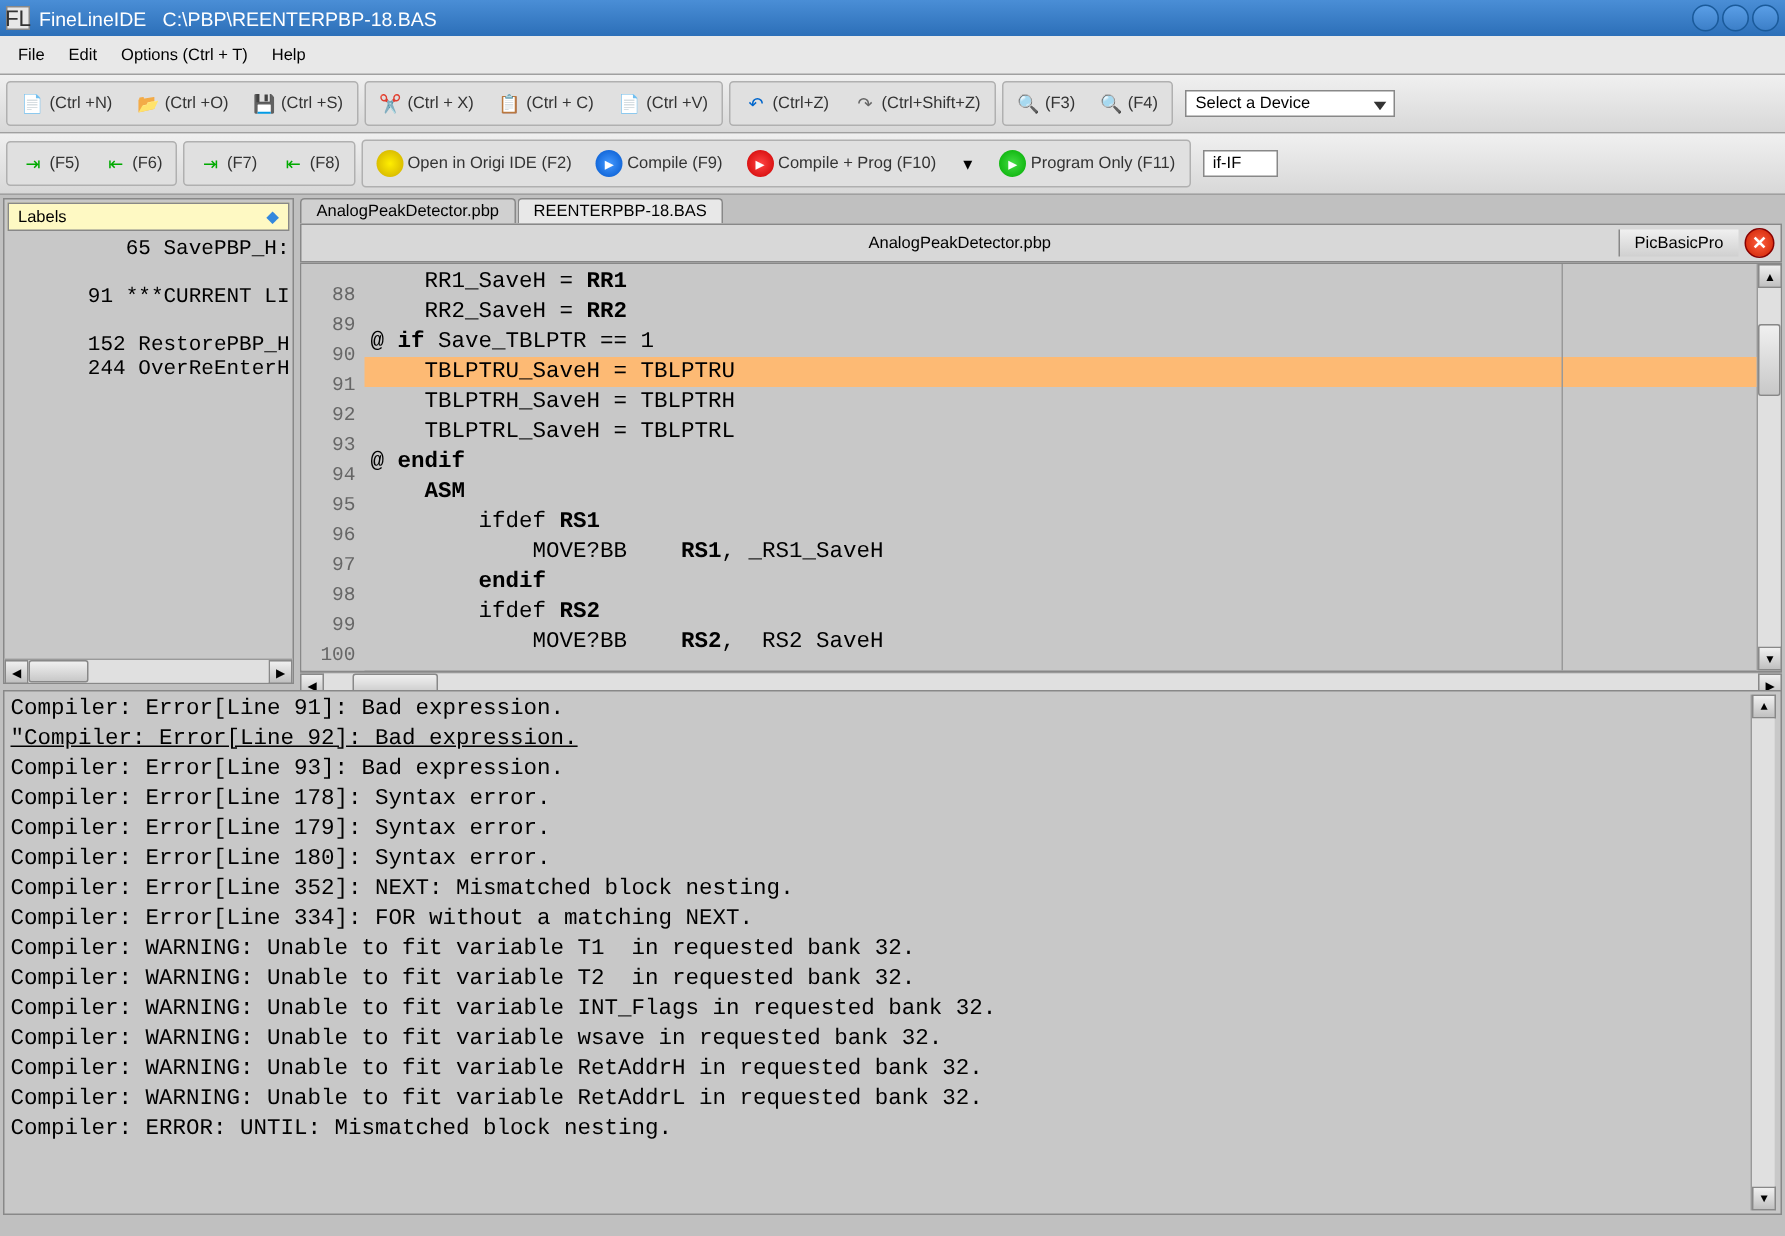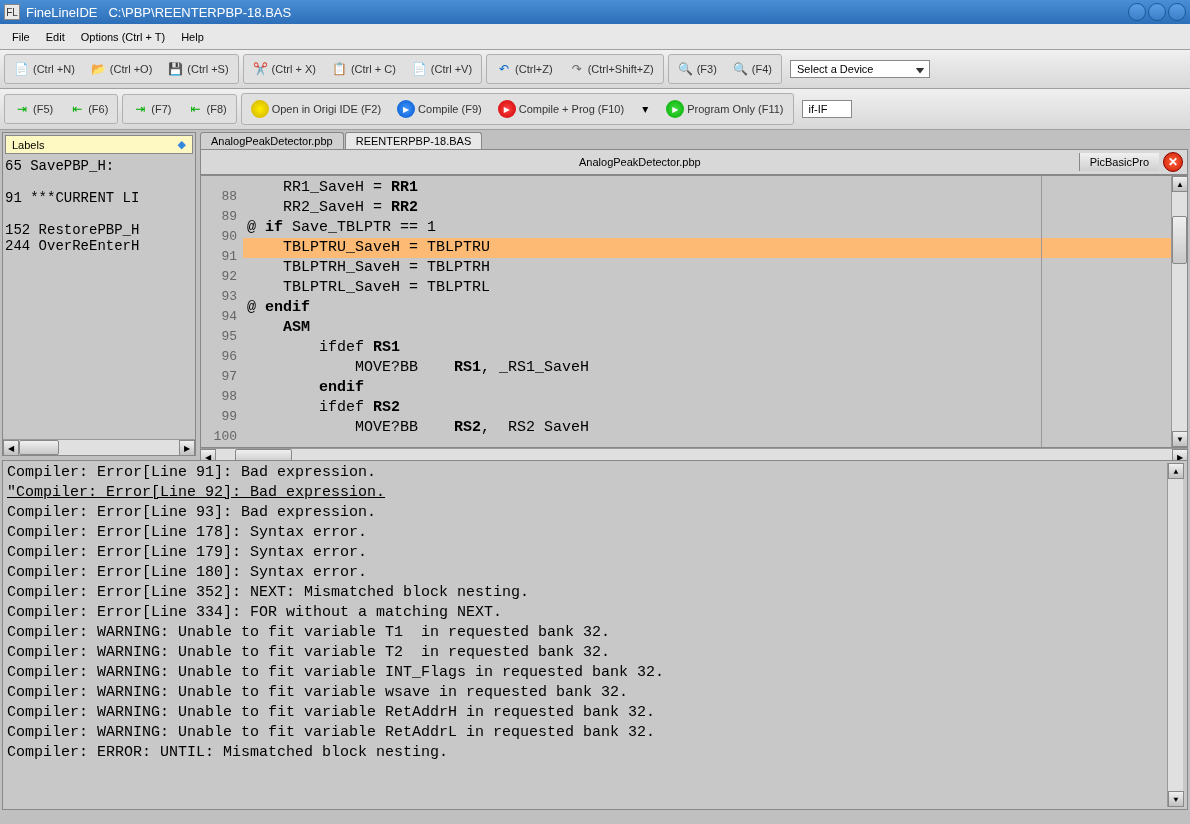--- a/index.html
+++ b/index.html
@@ -1,36 +1,36 @@
 <!DOCTYPE html>
 <html><head>
 <meta charset="utf-8">
 <style>
 * { box-sizing: border-box; margin: 0; padding: 0; }
 body { font-family: Tahoma, Arial, sans-serif; font-size: 11px; background: #c0c0c0; width: 1190px; height: 824px; overflow: hidden; }
 .titlebar { background: linear-gradient(to bottom, #4a8ed6, #2c6fb8); height: 24px; display: flex; align-items: center; padding: 0 4px; color: white; }
-.titlebar-icon { width: 16px; height: 16px; background: #e8e8e8; border: 1px solid #888; display: flex; align-items: center; justify-content: center; font-size: 10px; color: #333; margin-right: 6px; }
+.titlebar-icon { width: 16px; height: 16px; background: #e8e8e8; border: 1px solid #888; display: flex; align-items: center; justify-content: center; font-size: 15px; color: #333; margin-right: 6px; }
 .titlebar-text { font-size: 13px; }
 .titlebar-controls { margin-left: auto; display: flex; gap: 2px; }
 .titlebar-btn { width: 18px; height: 18px; border-radius: 50%; background: linear-gradient(to bottom, #5a9ee6, #3c7fc8); border: 1px solid #1a5a9a; display: flex; align-items: center; justify-content: center; cursor: pointer; }
 .menubar { background: #e8e8e8; height: 26px; display: flex; align-items: center; border-bottom: 1px solid #a0a0a0; padding: 0 4px; }
 .menu-item { padding: 2px 8px; cursor: pointer; }
 .toolbar { background: linear-gradient(to bottom, #f0f0f0, #d8d8d8); padding: 4px; border-bottom: 1px solid #a0a0a0; display: flex; align-items: center; gap: 4px; flex-wrap: wrap; }
 .toolbar-group { display: flex; align-items: center; background: #e0e0e0; border: 1px solid #b0b0b0; border-radius: 3px; padding: 2px; gap: 2px; }
 .tbtn { display: flex; align-items: center; gap: 3px; padding: 3px 6px; cursor: pointer; border: 1px solid transparent; border-radius: 2px; }
 .tbtn-label { font-size: 11px; color: #333; }
 .icon { width: 16px; height: 16px; display: flex; align-items: center; justify-content: center; font-size: 12px; }
 .device-select { background: white; border: 1px solid #888; padding: 2px 20px 2px 6px; margin-left: 4px; position: relative; min-width: 140px; }
 .device-arrow { position: absolute; right: 2px; top: 2px; width: 14px; height: 14px; background: #333; clip-path: polygon(20% 35%, 80% 35%, 50% 75%); }
 .if-box { background: white; border: 1px solid #888; padding: 2px 6px; margin-left: 4px; min-width: 50px; }
 .main-area { display: flex; height: 328px; }
 .left-panel { width: 194px; border: 1px solid #888; margin: 2px; display: flex; flex-direction: column; background: #c8c8c8; }
 .labels-header { background: #fef9c3; border: 1px solid #888; margin: 2px; padding: 2px 6px; display: flex; justify-content: space-between; align-items: center; }
 .labels-list { flex: 1; font-family: 'Courier New', monospace; font-size: 14px; padding: 2px; overflow: hidden; }
-.labels-list div { white-space: nowrap; }
+.labels-list div { white-space: nowrap; text-align: right; }
 .hscroll { height: 16px; background: #d8d8d8; border-top: 1px solid #999; display: flex; }
 .scroll-btn { width: 16px; height: 16px; background: linear-gradient(to bottom,#f0f0f0,#c0c0c0); border: 1px solid #888; display: flex; align-items: center; justify-content: center; font-size: 8px; cursor: pointer; }
 .scroll-track { flex: 1; background: #e0e0e0; position: relative; }
 .scroll-thumb { position: absolute; height: 100%; background: linear-gradient(to bottom,#f0f0f0,#c8c8c8); border: 1px solid #888; border-radius: 2px; }
 .right-panel { flex: 1; margin: 2px; display: flex; flex-direction: column; }
 .tabs { display: flex; height: 20px; }
 .tab { padding: 2px 10px; border: 1px solid #888; border-bottom: none; background: #d0d0d0; cursor: pointer; font-size: 11px; border-radius: 3px 3px 0 0; margin-right: 1px; }
 .tab.active { background: #e8e8e8; }
 .file-header { background: #d8d8d8; border: 1px solid #888; display: flex; align-items: center; padding: 0; }
 .file-title { flex: 1; text-align: center; padding: 3px; }

